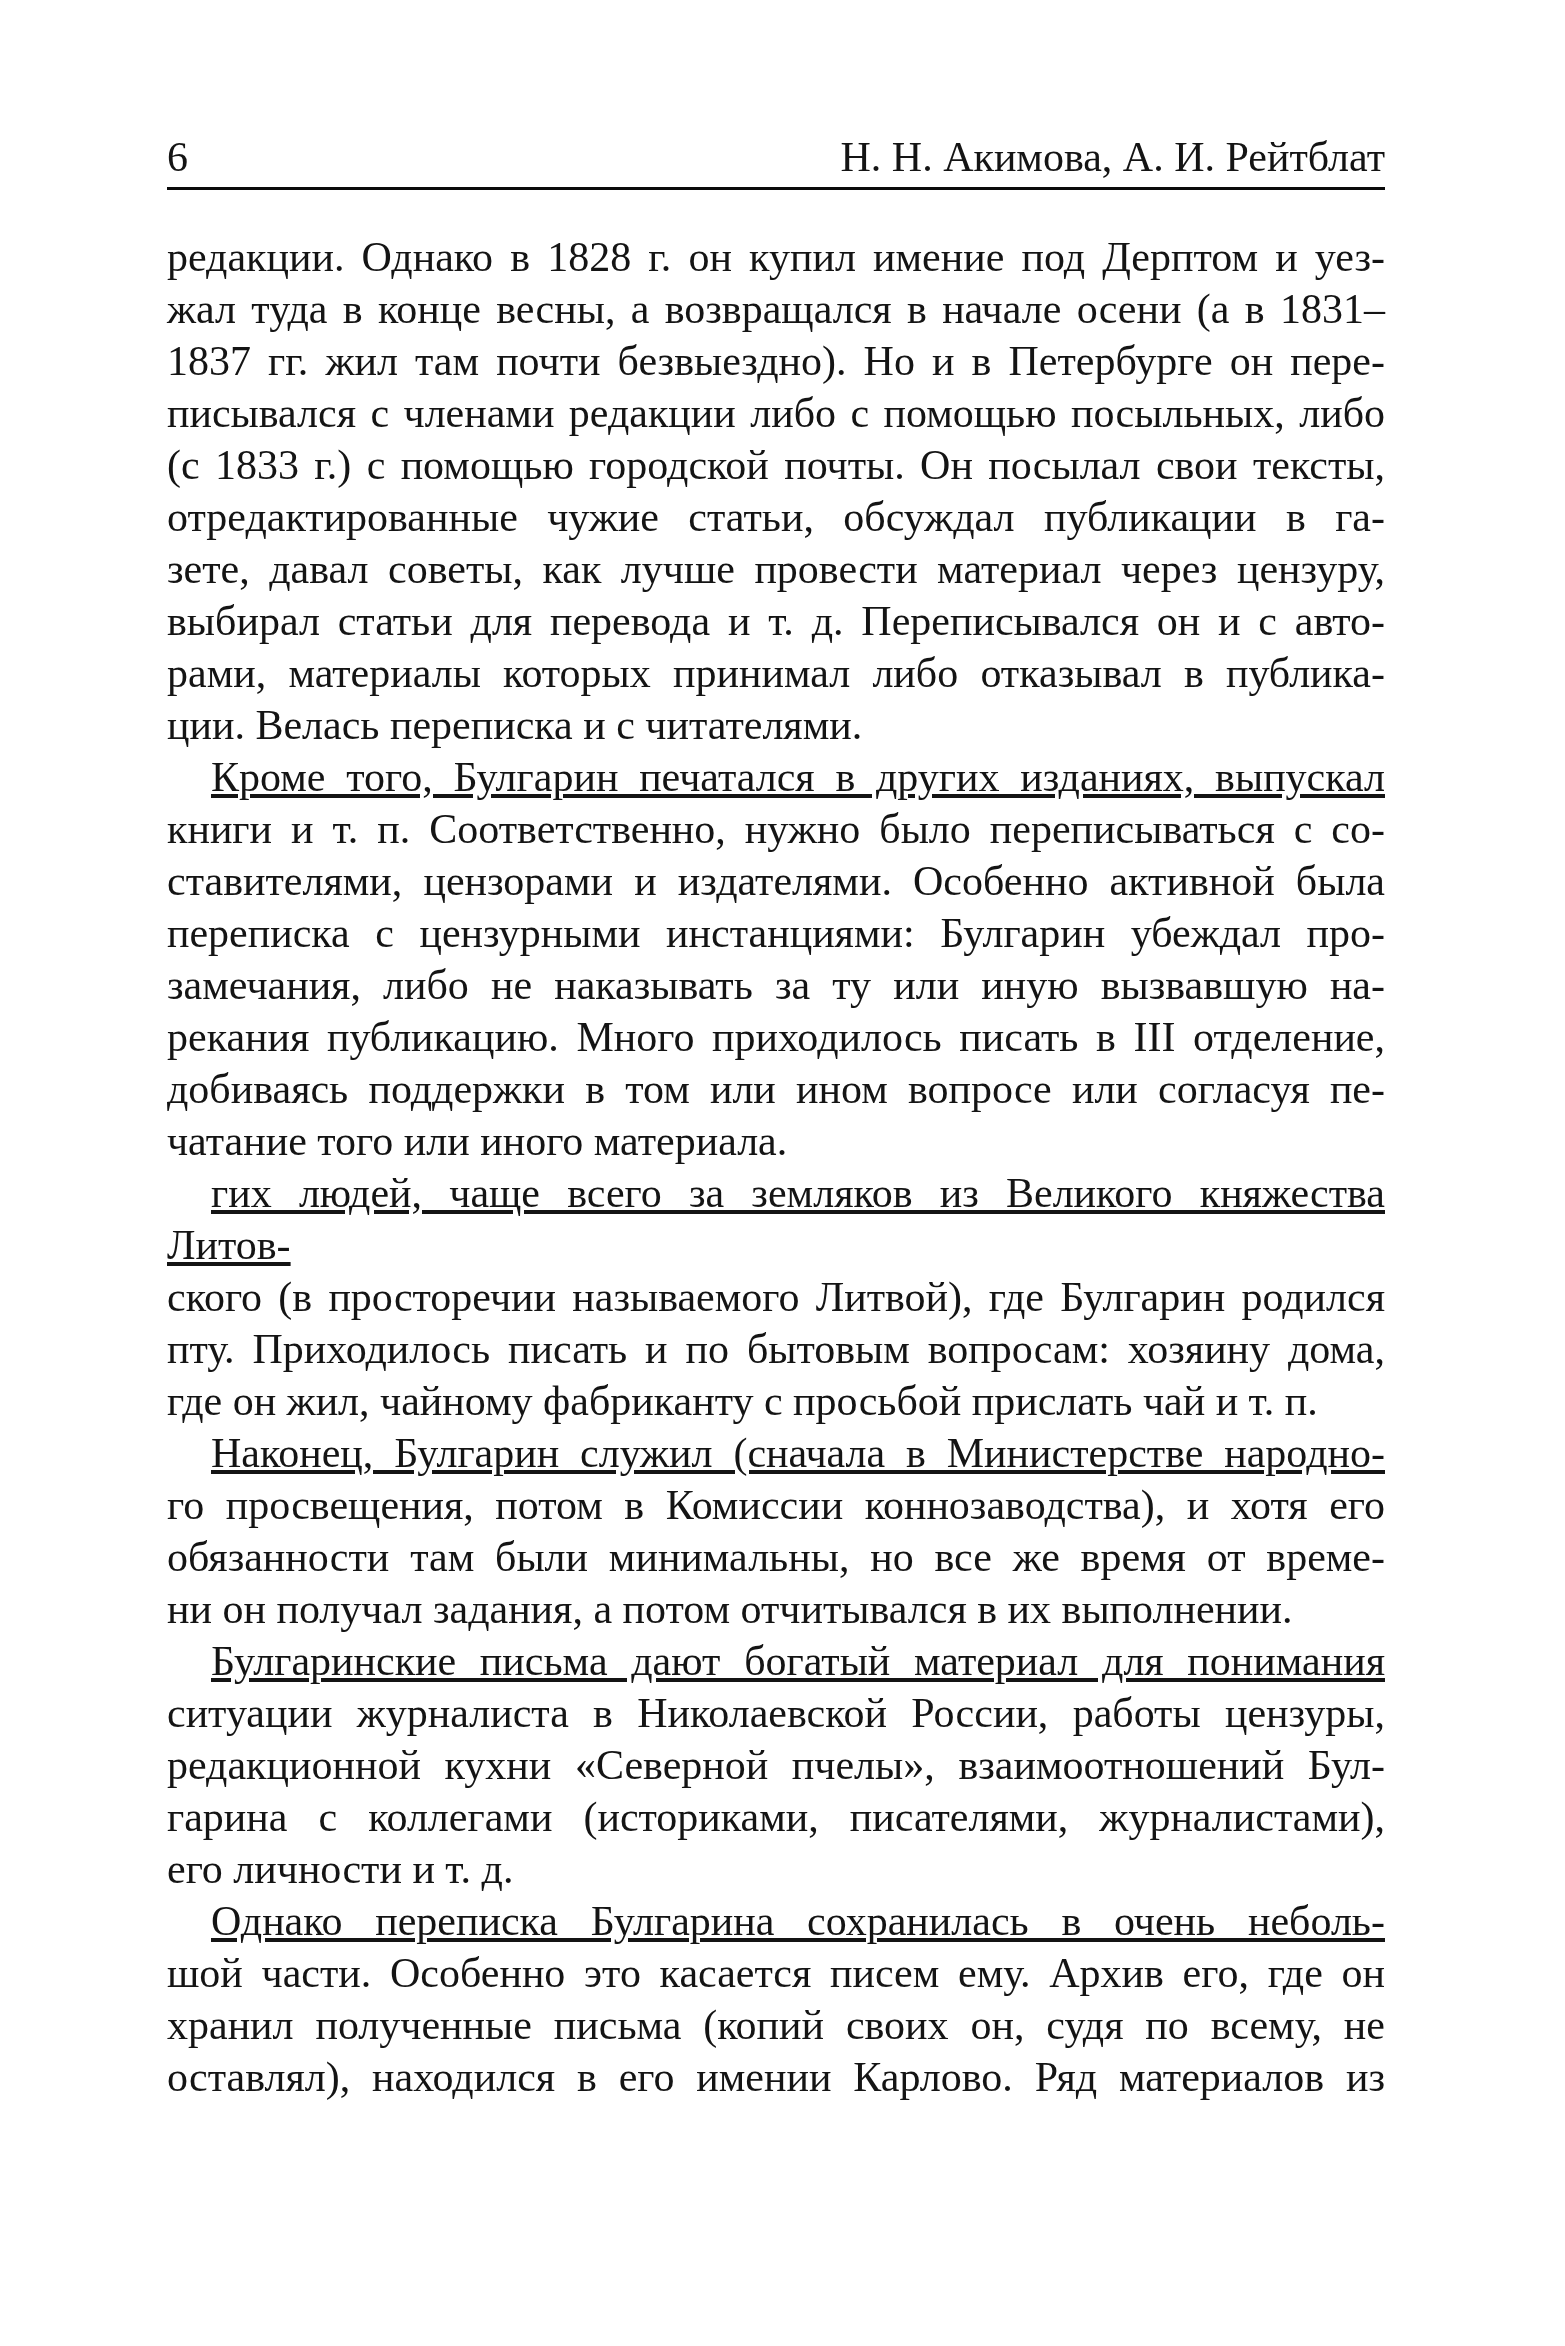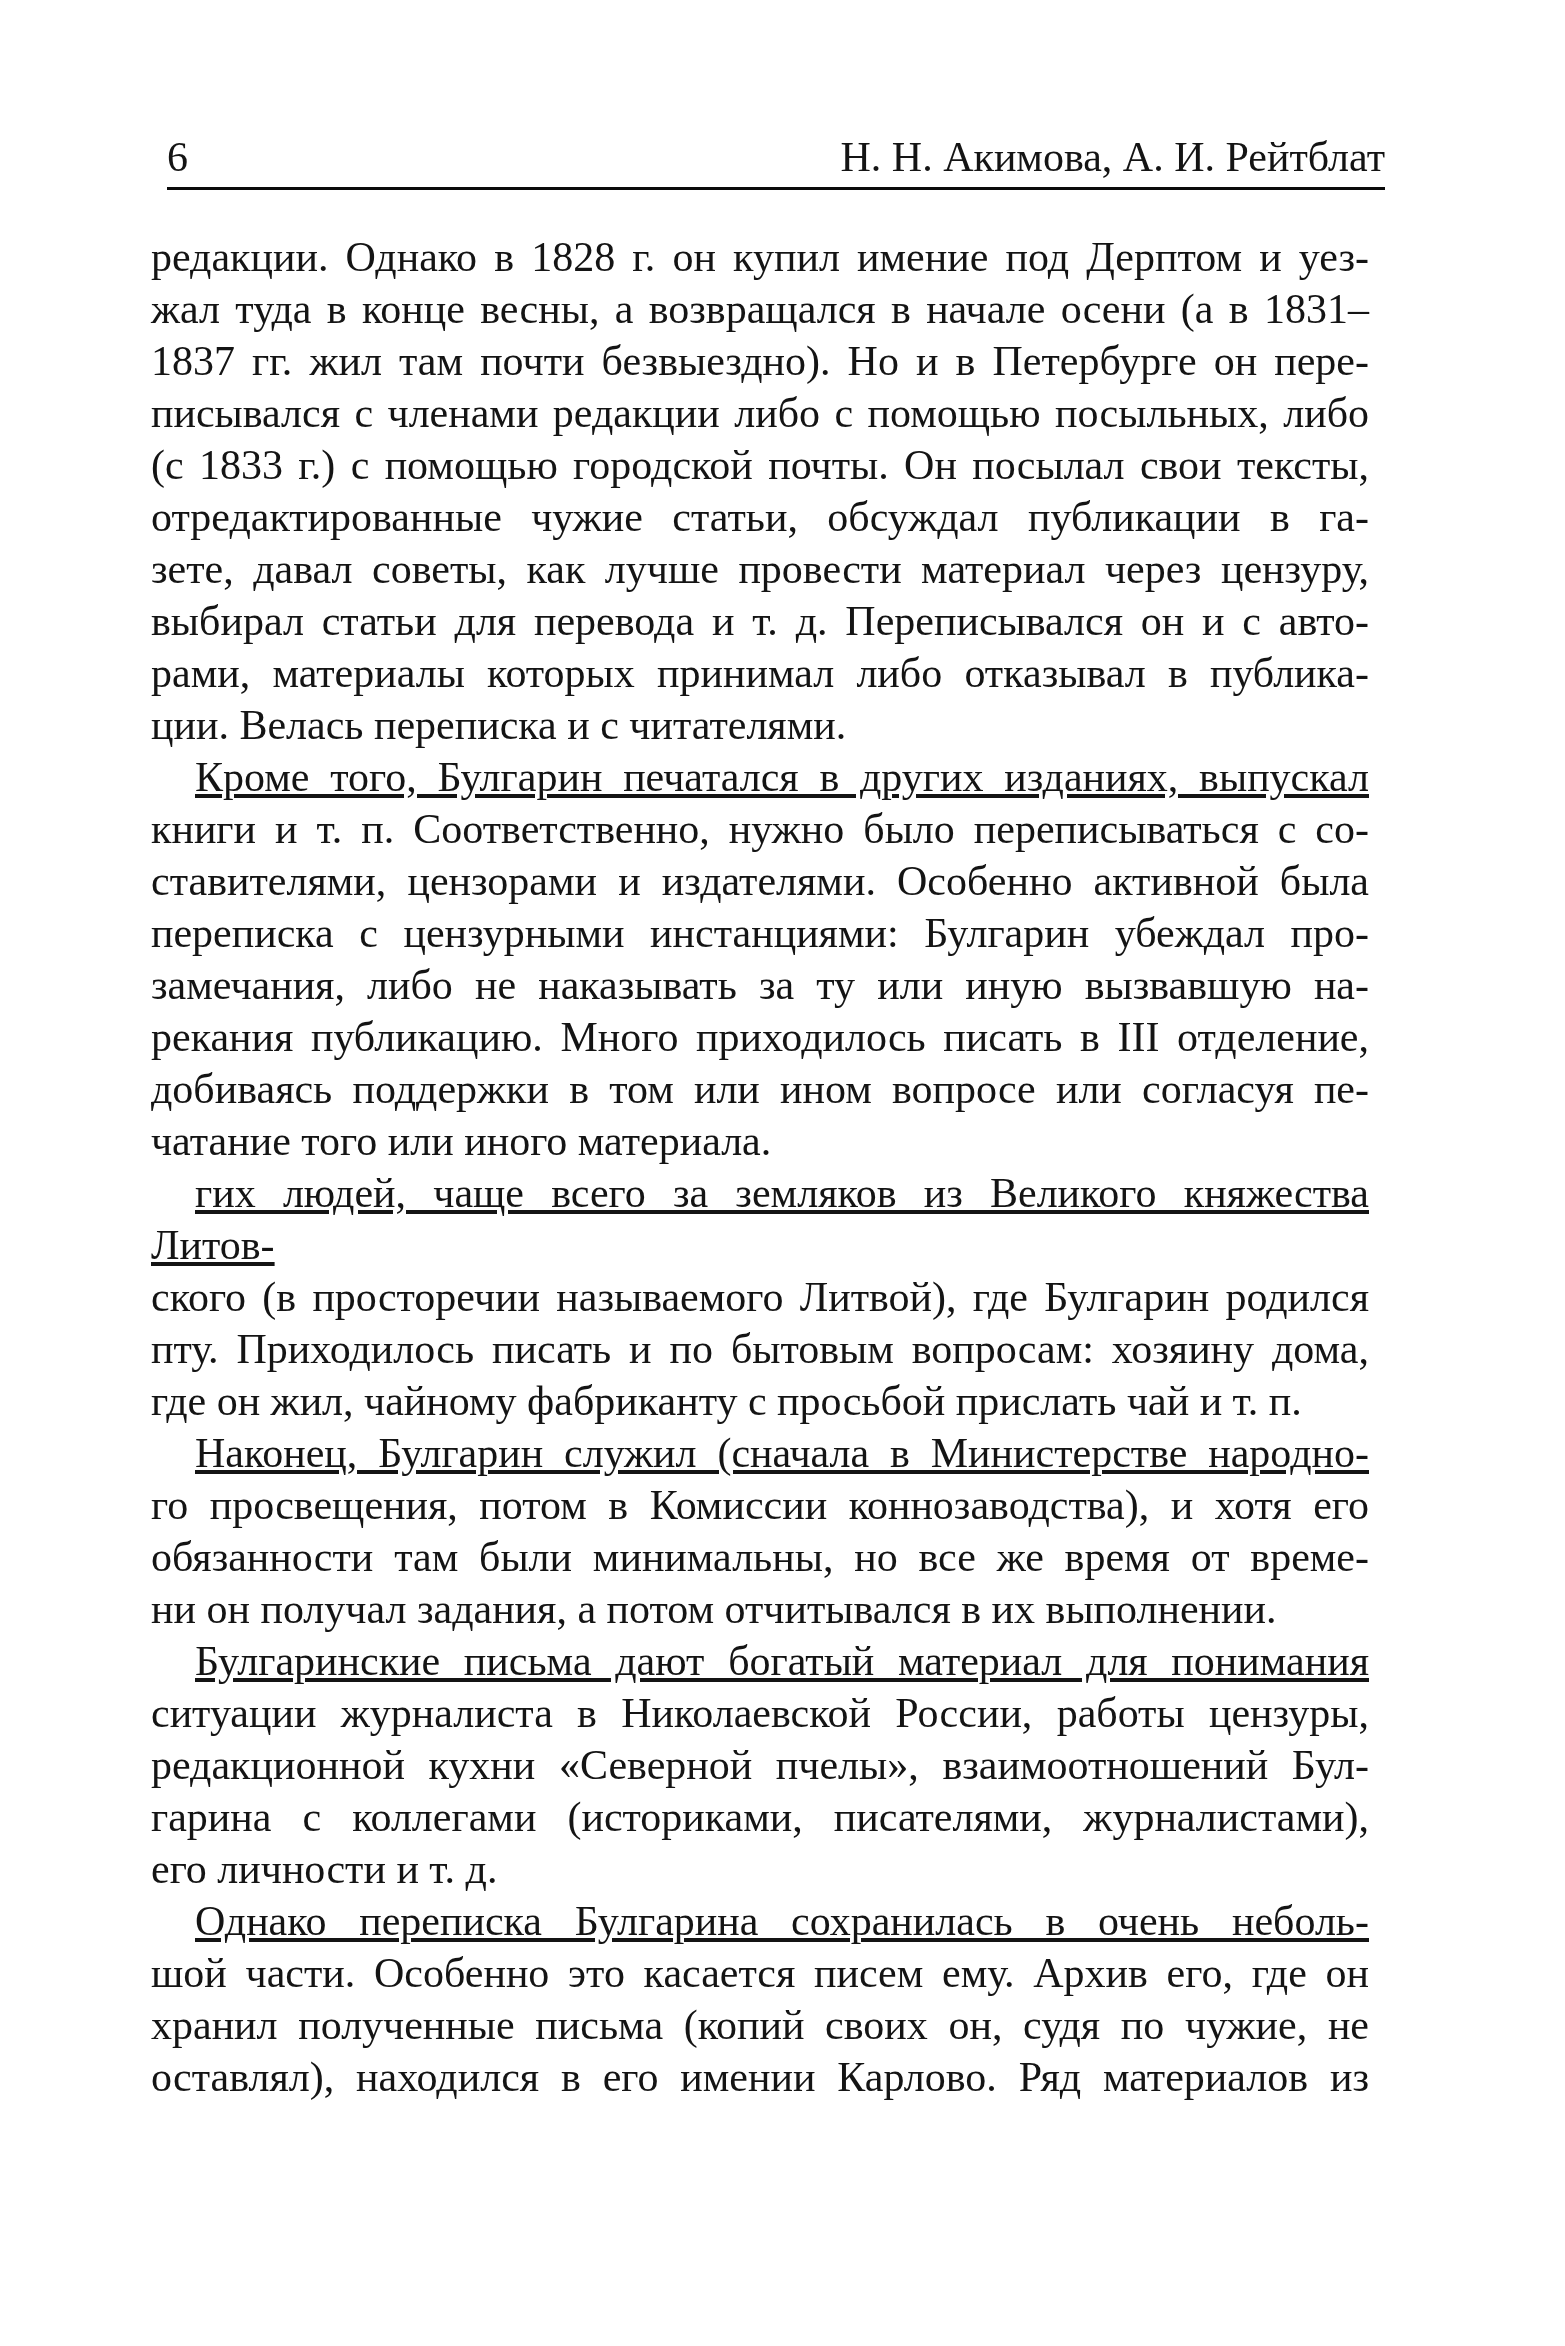--- a/index.html
+++ b/index.html
@@ -37,21 +37,21 @@
   .header-rule {
     position: absolute;
     left: 167px;
     width: 1218px;
     top: 187px;
     height: 2.8px;
     background: #0a0a0a;
   }
   .body-text {
     position: absolute;
-    left: 151px;
+    left: 167px;
     width: 1218px;
     top: 231px;
     font-size: 42px;
     line-height: 52px;
   }
   .para { margin: 0; }
   .para.indent .line:first-child {
     text-indent: 44px;
     text-decoration: underline;
   }
@@ -111,18 +111,18 @@
       <div class="para indent">
         <div class="line">Булгаринские письма дают богатый материал для понимания</div>
         <div class="line">ситуации журналиста в Николаевской России, работы цензуры,</div>
         <div class="line">редакционной кухни «Северной пчелы», взаимоотношений Бул-</div>
         <div class="line">гарина с коллегами (историками, писателями, журналистами),</div>
         <div class="line para-end">его личности и т. д.</div>
       </div>
       <div class="para indent">
         <div class="line">Однако переписка Булгарина сохранилась в очень неболь-</div>
         <div class="line">шой части. Особенно это касается писем ему. Архив его, где он</div>
-        <div class="line">хранил полученные письма (копий своих он, судя по чужие, не</div>
+        <div class="line">хранил полученные письма (копий своих он, судя по всему, не</div>
         <div class="line">оставлял), находился в его имении Карлово. Ряд материалов из</div>
       </div>
     </div>
 </div>
 
 
 </body></html>

